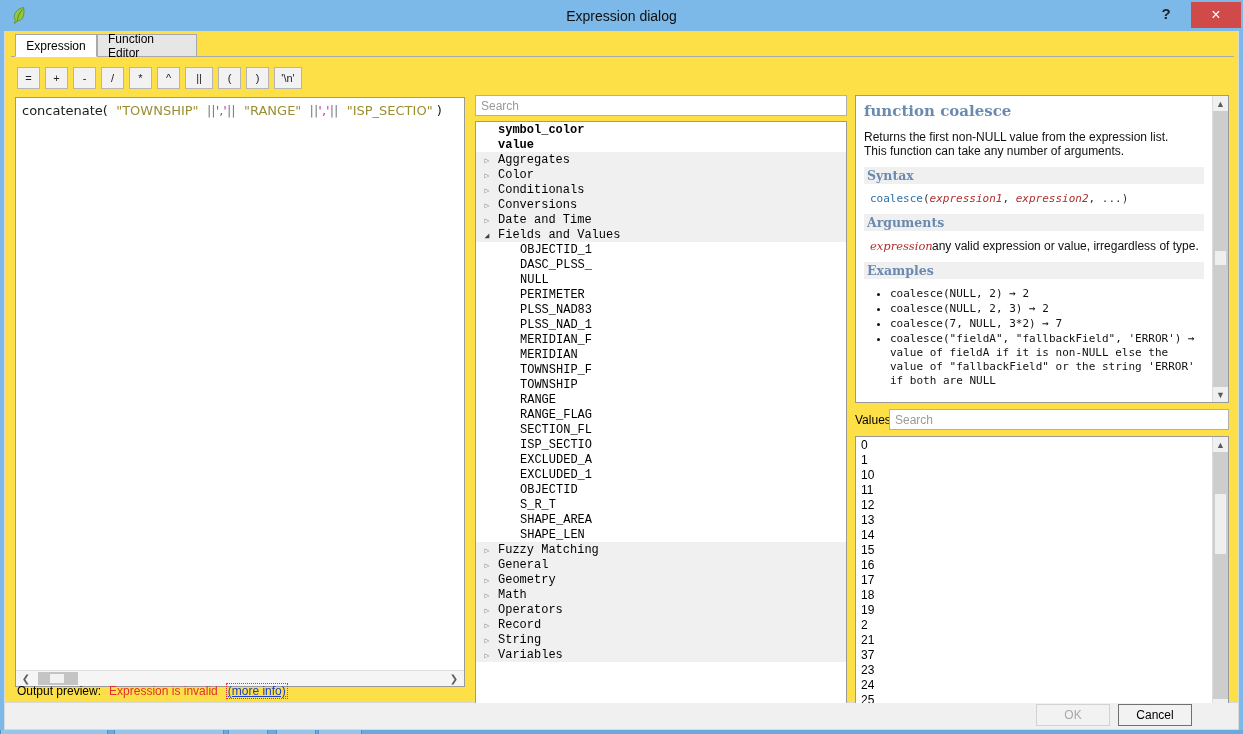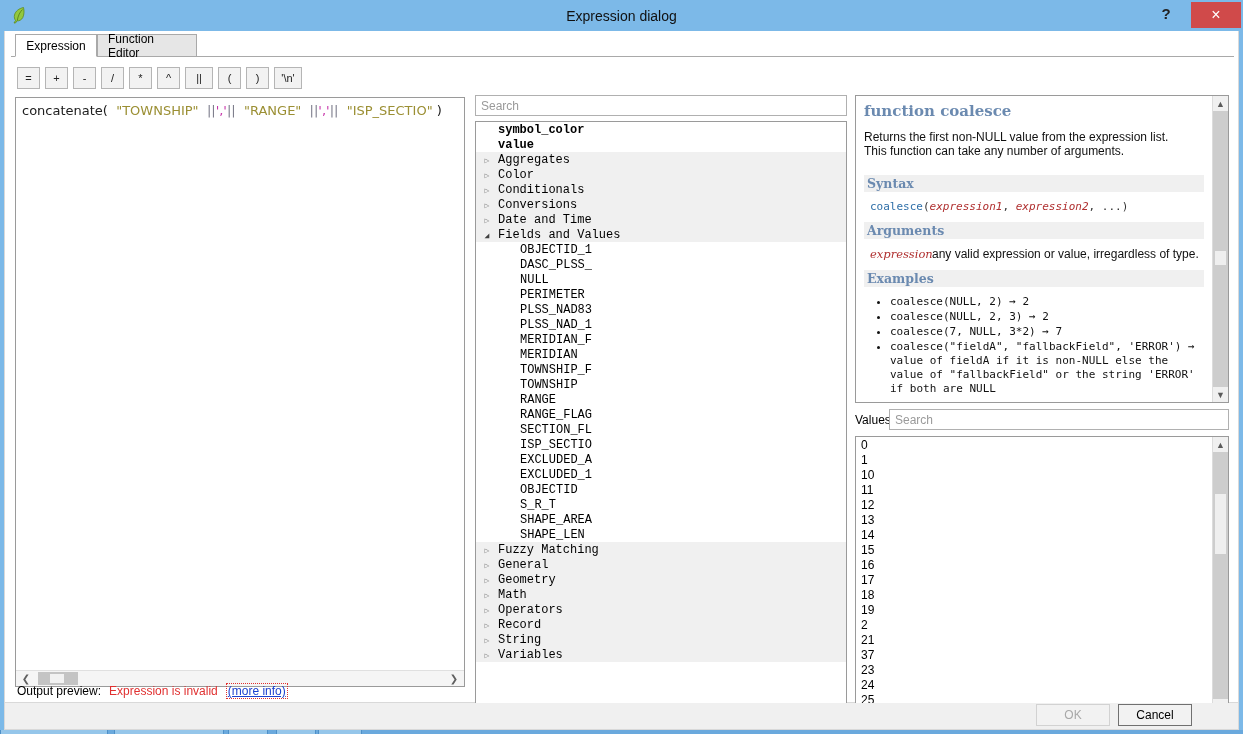--- a/index.html
+++ b/index.html
@@ -45,21 +45,21 @@
     position: absolute; right: 2px; top: 2px;
     width: 50px; height: 26px;
     background: #d04a4a;
     display: flex; align-items: center; justify-content: center;
     color: #ffffff; font-size: 16px; cursor: pointer;
   }
   
   .body-area {
     position: absolute; left: 4px; top: 31px;
     width: 1235px; height: 672px;
-    background: #ffffff;
+    background: #fde047;
     border: 1px solid #d9d9d9;
     border-top: none;
   }
   
   .tabstrip {
     position: absolute; left: 6px; top: 3px;
     width: 1223px; height: 23px;
   }
   .tabline {
     position: absolute; left: 0; top: 22px; width: 1223px;
@@ -190,21 +190,21 @@
   .help-h1 {
     font-family: "DejaVu Serif", serif;
     font-size: 15px; font-weight: bold;
     color: #6b8ab0;
     margin: 0 0 9px 0;
     padding-bottom: 1px;
   }
   .help-p {
     font-size: 12px; color: #111;
     line-height: 14px;
-    margin: 0 0 17px 0;
+    margin: 0 0 9px 0;
     font-family: "Liberation Sans", sans-serif;
   }
   .help-h2 {
     font-family: "DejaVu Serif", serif;
     font-size: 12.5px; font-weight: bold;
     color: #6b8ab0;
     background: #f0f0f0;
     margin: 0 0 8px 0;
     padding: 1px 3px;
   }

